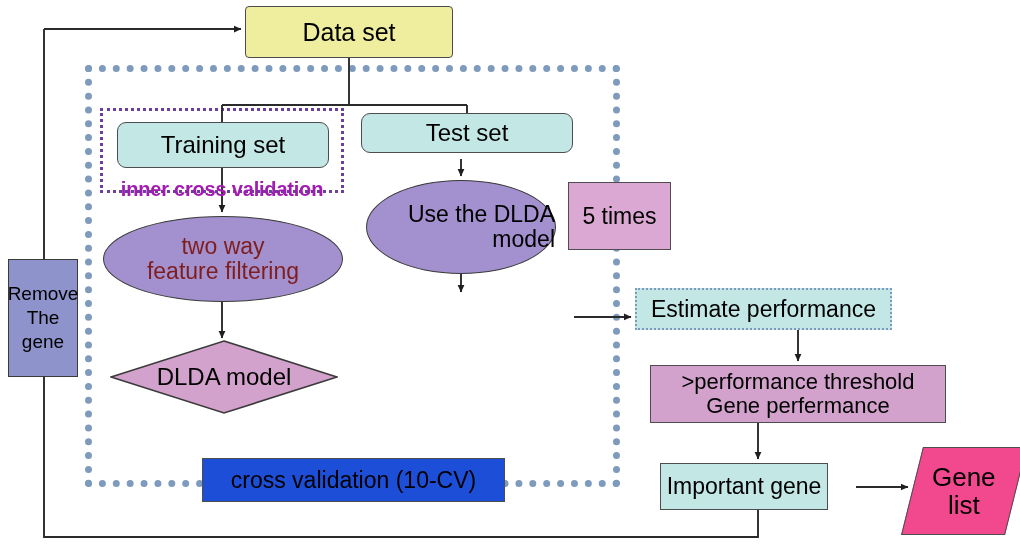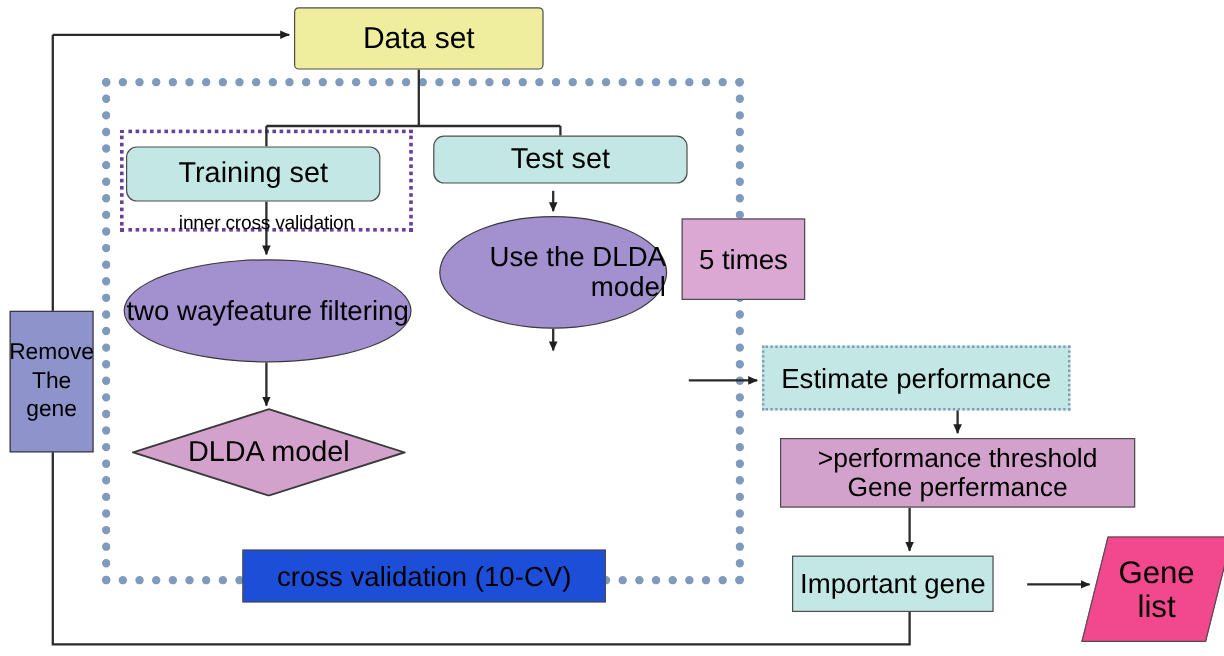--- a/index.html
+++ b/index.html
@@ -36,21 +36,21 @@
   }
   
   .dataset {
     left: 245px; top: 6px; width: 208px; height: 52px;
     background: #eeee9e;
     border: 1.5px solid #4d4d4d;
     border-radius: 4px;
     font-size: 25px;
   }
   .trainingset {
-    left: 105px; top: 122px; width: 212px; height: 46px;
+    left: 117px; top: 122px; width: 212px; height: 46px;
     background: #c2e7e5;
     border: 1.5px solid #4d4d4d;
     border-radius: 9px;
     font-size: 24px;
   }
   .testset {
     left: 361px; top: 113px; width: 212px; height: 40px;
     background: #c2e7e5;
     border: 1.5px solid #4d4d4d;
     border-radius: 9px;
@@ -61,40 +61,41 @@
     background: #dba8d4;
     border: 1.5px solid #4d4d4d;
     font-size: 23px;
   }
   .twoway {
     left: 103px; top: 216px; width: 240px; height: 86px;
     background: #a390ce;
     border: 1.5px solid #3a3a3a;
     border-radius: 50% / 50%;
     font-size: 23px;
-    color: #000000;
+    color: #7f1d1d;
+    flex-direction: column;
   }
   .usedlda {
     left: 366px; top: 180px; width: 190px; height: 94px;
     background: #a390ce;
     border: 1.5px solid #3a3a3a;
     border-radius: 50% / 50%;
     font-size: 23px;
     flex-direction: column;
     align-items: flex-end;
   }
   .contscores {
     left: 358px; top: 296px; width: 216px; height: 42px;
     background: #f8c196;
     border: 1.5px solid #4d4d4d;
     border-radius: 9px;
     font-size: 23px;
   }
   .estperf {
-    left: 635px; top: 288px; width: 257px; height: 54px;
+    left: 635px; top: 288px; width: 257px; height: 42px;
     background: #c2e7e5;
     border: 2px dotted #7e9bbd;
     font-size: 23px;
   }
   .geneperf {
     left: 650px; top: 365px; width: 296px; height: 58px;
     background: #d3a2cc;
     border: 1.5px solid #4d4d4d;
     font-size: 22px;
     flex-direction: column;
@@ -159,23 +160,23 @@
   .frame-inner {
     position: absolute;
     left: 100px; top: 108px; width: 244px; height: 85px;
     border: 3px dotted #6a3f9e;
     box-sizing: border-box;
   }
   .inner-label {
     position: absolute;
     left: 100px; top: 178px; width: 244px;
     text-align: center;
-    font-size: 16px;
-    font-weight: normal;
-    color: #000000;
+    font-size: 20px;
+    font-weight: bold;
+    color: #a21caf;
     letter-spacing: -0.2px;
   }
 </style>
 </head>
 <body>
 
 <div id="canvas">
 
   <div class="frame-outer"></div>
 

